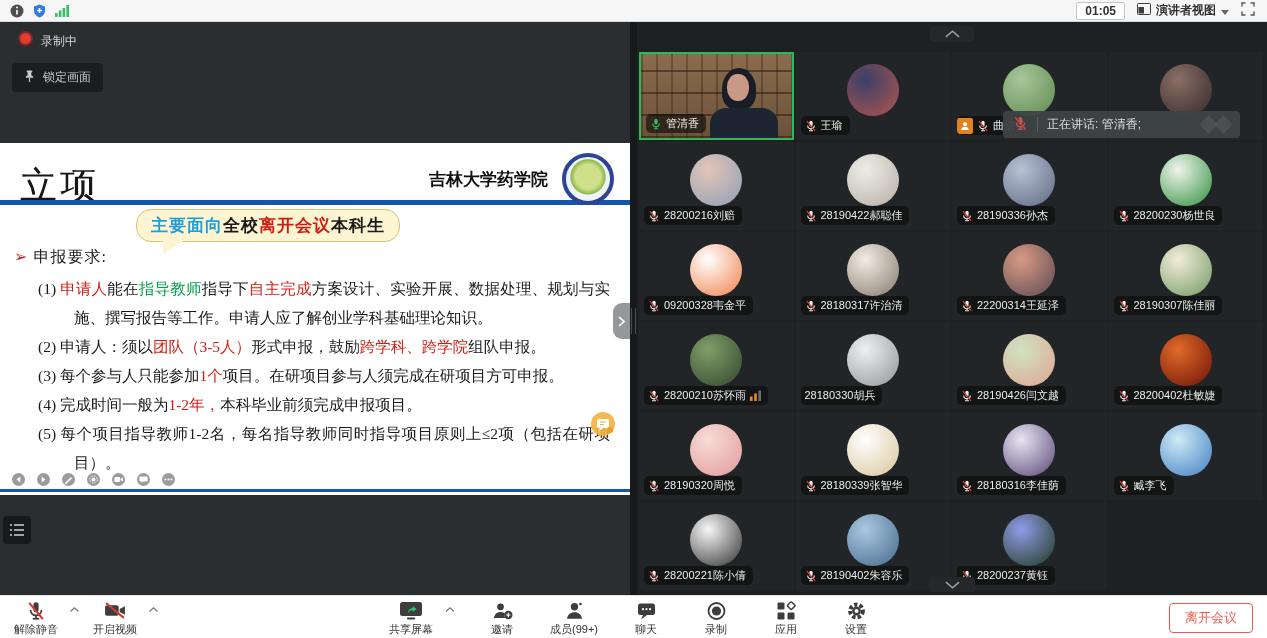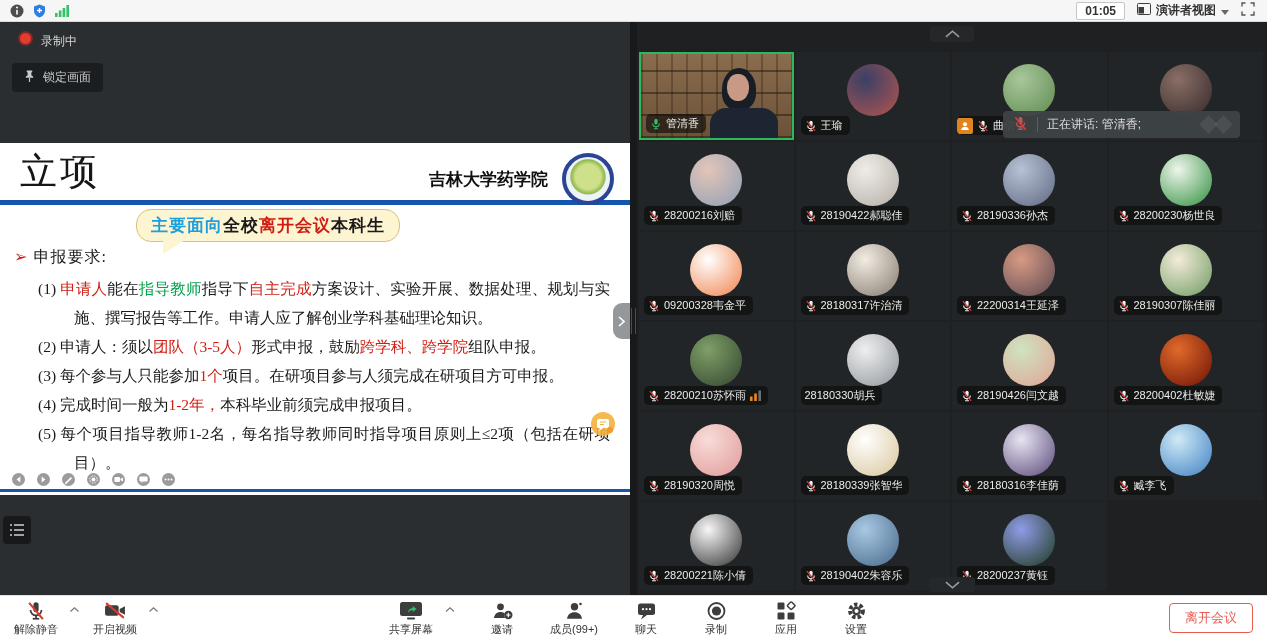--- a/index.html
+++ b/index.html
@@ -18,21 +18,21 @@
   
   #stage { position:absolute; top:22px; left:0; width:630px; height:573px; background:#2b2e30; }
   .recording { position:absolute; left:20px; top:11px; display:flex; align-items:flex-start; gap:10px;
                font-size:12px; color:#d6d6d6; }
   .recdot { width:11px; height:11px; border-radius:50%; background:#e23b30; box-shadow:0 0 0 2px #7a2a24; }
   .lockbtn { position:absolute; left:12px; top:41px; background:#1b1e20; border-radius:4px; padding:6px 12px;
              display:flex; align-items:center; gap:8px; font-size:12px; color:#c9c9c9; }
 
   .slide { position:absolute; left:0; top:121px; width:630px; height:352px; background:#fff;
            font-family:"Liberation Serif",serif; }
-  .s-title { position:absolute; left:20px; top:4px; font-size:37px; color:#161616; letter-spacing:3px; }
+  .s-title { position:absolute; left:20px; top:18px; font-size:37px; color:#161616; letter-spacing:3px; }
   .s-org { position:absolute; right:82px; top:25px; font-size:17px; font-weight:bold; color:#111; }
   .s-logo { position:absolute; right:16px; top:10px; width:52px; height:52px; border-radius:50%;
             background:radial-gradient(circle at 50% 45%, #cfe08a 0 38%, #8fb94e 52%, #eef3f8 56%);
             border:4px solid #2c4494; z-index:2; }
   .s-rule { position:absolute; left:0; right:0; top:57px; height:5px; background:#1456ad; }
   .s-callout { position:absolute; left:136px; top:66px; background:#fdf4d2; border:1px solid #d9c17a;
                border-radius:15px; padding:4px 14px; font-size:17px; font-weight:bold; letter-spacing:1px; }
   .s-callout:after { content:""; position:absolute; left:26px; bottom:-13px; width:0; height:0;
                border-top:14px solid #fdf4d2; border-right:22px solid transparent; }
   .s-heading { position:absolute; left:14px; top:104px; font-size:16px; letter-spacing:1px; }

